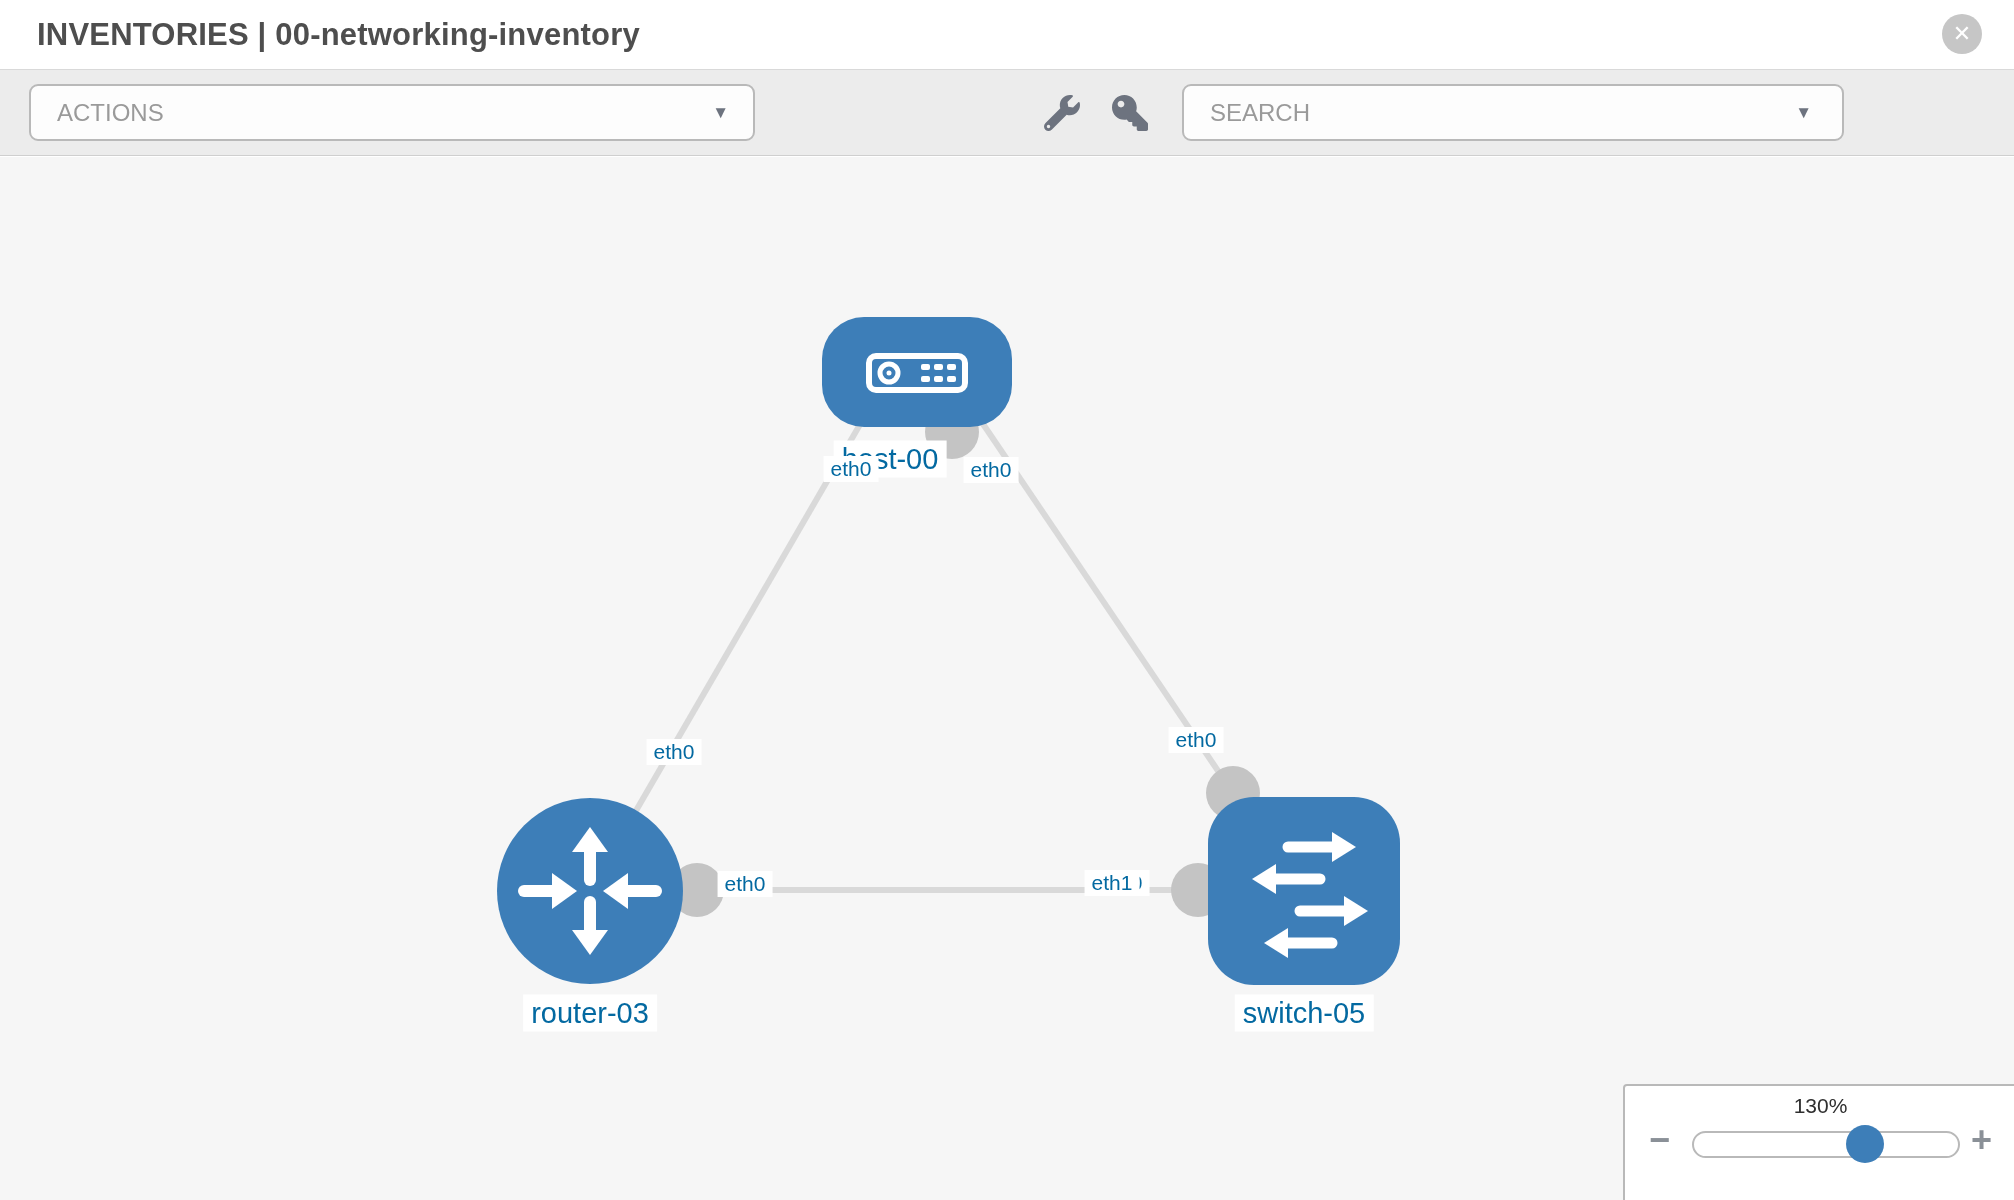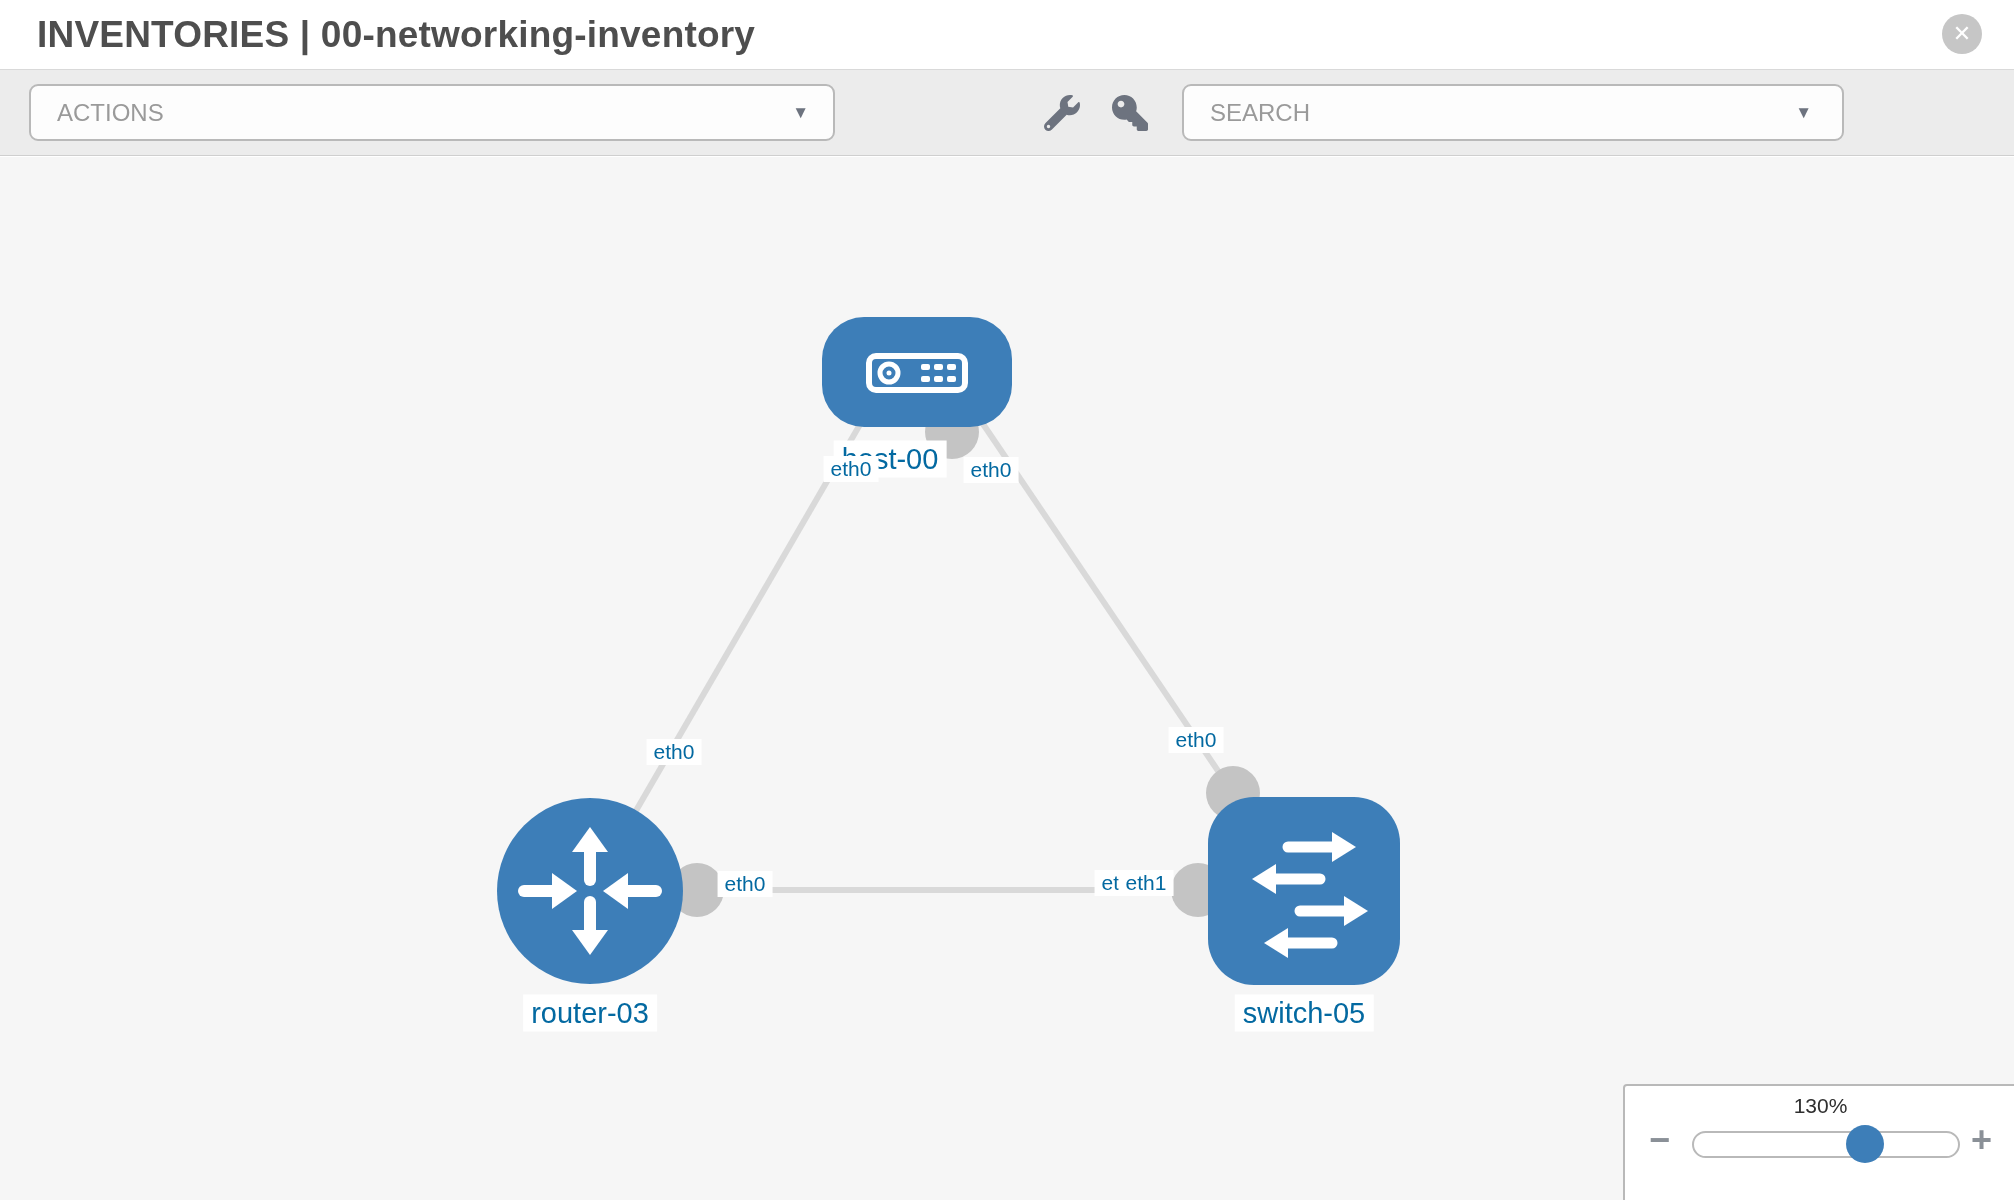--- a/index.html
+++ b/index.html
@@ -2,30 +2,30 @@
 <html><head>
 <meta charset="utf-8">
 <style>
   * { margin:0; padding:0; box-sizing:border-box; }
   html,body { background:#fff; }
   body { font-family:"Liberation Sans","DejaVu Sans",sans-serif; }
   .app { position:relative; width:2014px; height:1200px; overflow:hidden; background:#fff; }
 
   
   .header { position:relative; height:70px; background:#fff; border-bottom:1px solid #d9d9d9; }
-  .header-title { position:absolute; left:37px; top:0; line-height:70px; font-size:37px; font-weight:bold; color:#4e4e4e; letter-spacing:.2px; }
+  .header-title { position:absolute; left:37px; top:0; line-height:70px; font-size:31px; font-weight:bold; color:#4e4e4e; letter-spacing:.2px; }
   .close-btn { position:absolute; right:32px; top:14px; width:40px; height:40px; border-radius:50%; background:#c6c6c6; cursor:pointer; display:flex; align-items:center; justify-content:center; }
   .close-btn span { color:#fff; font-size:22px; font-weight:bold; line-height:1; }
 
   
   .toolbar { position:relative; height:86px; background:#ececec; border-bottom:1px solid #cfcfcf; }
   .dropdown { position:absolute; top:14px; height:57px; background:#fdfdfd; border:2px solid #b9b9b9; border-radius:9px; font-size:24px; color:#9a9a9a; }
   .dropdown .dd-label { position:absolute; left:26px; top:0; line-height:53px; }
   .dropdown .dd-arrow { position:absolute; top:0; line-height:53px; font-size:17px; color:#6d737f; }
-  .dd-actions { left:29px; width:806px; }
+  .dd-actions { left:29px; width:726px; }
   .dd-actions .dd-arrow { right:24px; }
   .dd-search { left:1182px; width:662px; }
   .dd-search .dd-arrow { right:30px; }
   .tool-icon-btn { position:absolute; top:25px; width:36px; height:36px; cursor:pointer; }
   .tool-icon-btn svg { width:100%; height:100%; }
   .btn-wrench { left:1044px; }
   .btn-key { left:1112px; }
 
   
   .canvas { position:absolute; left:0; top:157px; width:2014px; height:1043px; background:#f6f6f6; overflow:hidden; }
@@ -148,21 +148,21 @@
     <div class="lbl lbl-node" style="left:890px; top:302px;">host-00</div>
     <div class="lbl lbl-node" style="left:590px; top:856px;">router-03</div>
     <div class="lbl lbl-node" style="left:1304px; top:856px;">switch-05</div>
 
     <div class="lbl lbl-eth" style="left:851px; top:312px;">eth0</div>
     <div class="lbl lbl-eth" style="left:991px; top:313px;">eth0</div>
     <div class="lbl lbl-eth" style="left:674px; top:595px;">eth0</div>
     <div class="lbl lbl-eth" style="left:1196px; top:583px;">eth0</div>
     <div class="lbl lbl-eth" style="left:745px; top:727px;">eth0</div>
     <div class="lbl lbl-eth" style="left:1122px; top:726px;">eth0</div>
-    <div class="lbl lbl-eth lbl-front" style="left:1146px; top:726px;">eth1</div>
+    <div class="lbl lbl-eth lbl-front" style="left:1112px; top:726px;">eth1</div>
 
     <div class="zoom-panel">
       <div class="zoom-level">130%</div>
       <div class="zoom-minus">−</div>
       <div class="zoom-track"></div>
       <div class="zoom-thumb"></div>
       <div class="zoom-plus">+</div>
     </div>
 
   </div>

